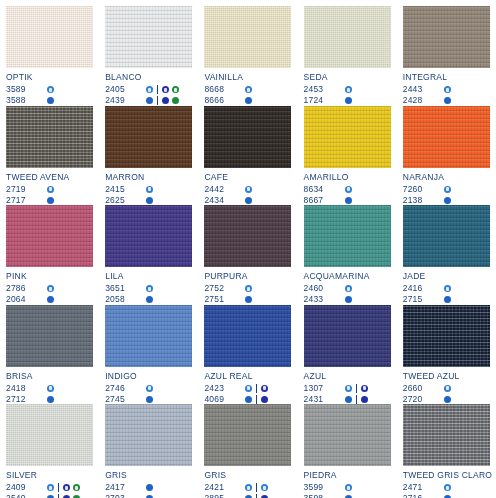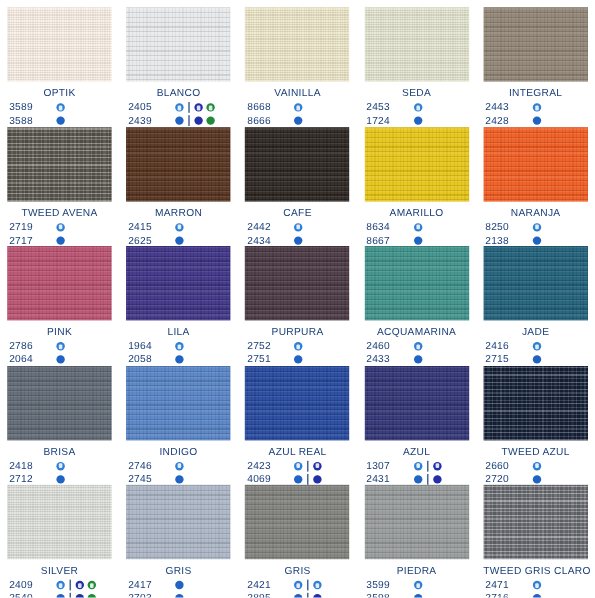--- a/index.html
+++ b/index.html
@@ -52,21 +52,21 @@
     opacity:.55;
   }
   .swatch.slub .weave{
     background-image:
       repeating-linear-gradient(0deg, rgba(255,255,255,.16) 0 1px, rgba(0,0,0,.14) 1px 2px, rgba(255,255,255,.05) 2px 4px),
       repeating-linear-gradient(90deg, rgba(255,255,255,.05) 0 2px, rgba(0,0,0,.07) 2px 3px);
     mix-blend-mode:normal;
     opacity:.7;
   }
 
-  .meta{padding-top:4px;text-align:center;}
+  .meta{padding-top:4px;}
   .name{
     font-size:8.5px;
     letter-spacing:.25px;
     color:#1b3f7a;
     line-height:10px;
     white-space:nowrap;
     font-weight:400;
   }
   .codes{margin-top:2px;}
   .code-row{
@@ -313,21 +313,21 @@
       </div>
     </div>
     <div class="cell">
       <div class="swatch slub" style="background: rgb(239, 90, 32);">
         <div class="weave"></div>
       </div>
       <div class="meta">
         <div class="name">NARANJA</div>
         <div class="codes">
           <div class="code-row">
-            <span class="code">8250</span>
+            <span class="code">7260</span>
             <span class="badges">
               <span class="badge hollow" style="background: rgb(47, 127, 212);"></span>
             </span>
           </div>
           <div class="code-row">
             <span class="code">2138</span>
             <span class="badges">
               <span class="badge" style="background: rgb(31, 99, 196);"></span>
             </span>
           </div>
@@ -357,21 +357,21 @@
       </div>
     </div>
     <div class="cell">
       <div class="swatch slub" style="background: rgb(60, 49, 131);">
         <div class="weave"></div>
       </div>
       <div class="meta">
         <div class="name">LILA</div>
         <div class="codes">
           <div class="code-row">
-            <span class="code">1964</span>
+            <span class="code">3651</span>
             <span class="badges">
               <span class="badge hollow" style="background: rgb(47, 127, 212);"></span>
             </span>
           </div>
           <div class="code-row">
             <span class="code">2058</span>
             <span class="badges">
               <span class="badge" style="background: rgb(31, 99, 196);"></span>
             </span>
           </div>

